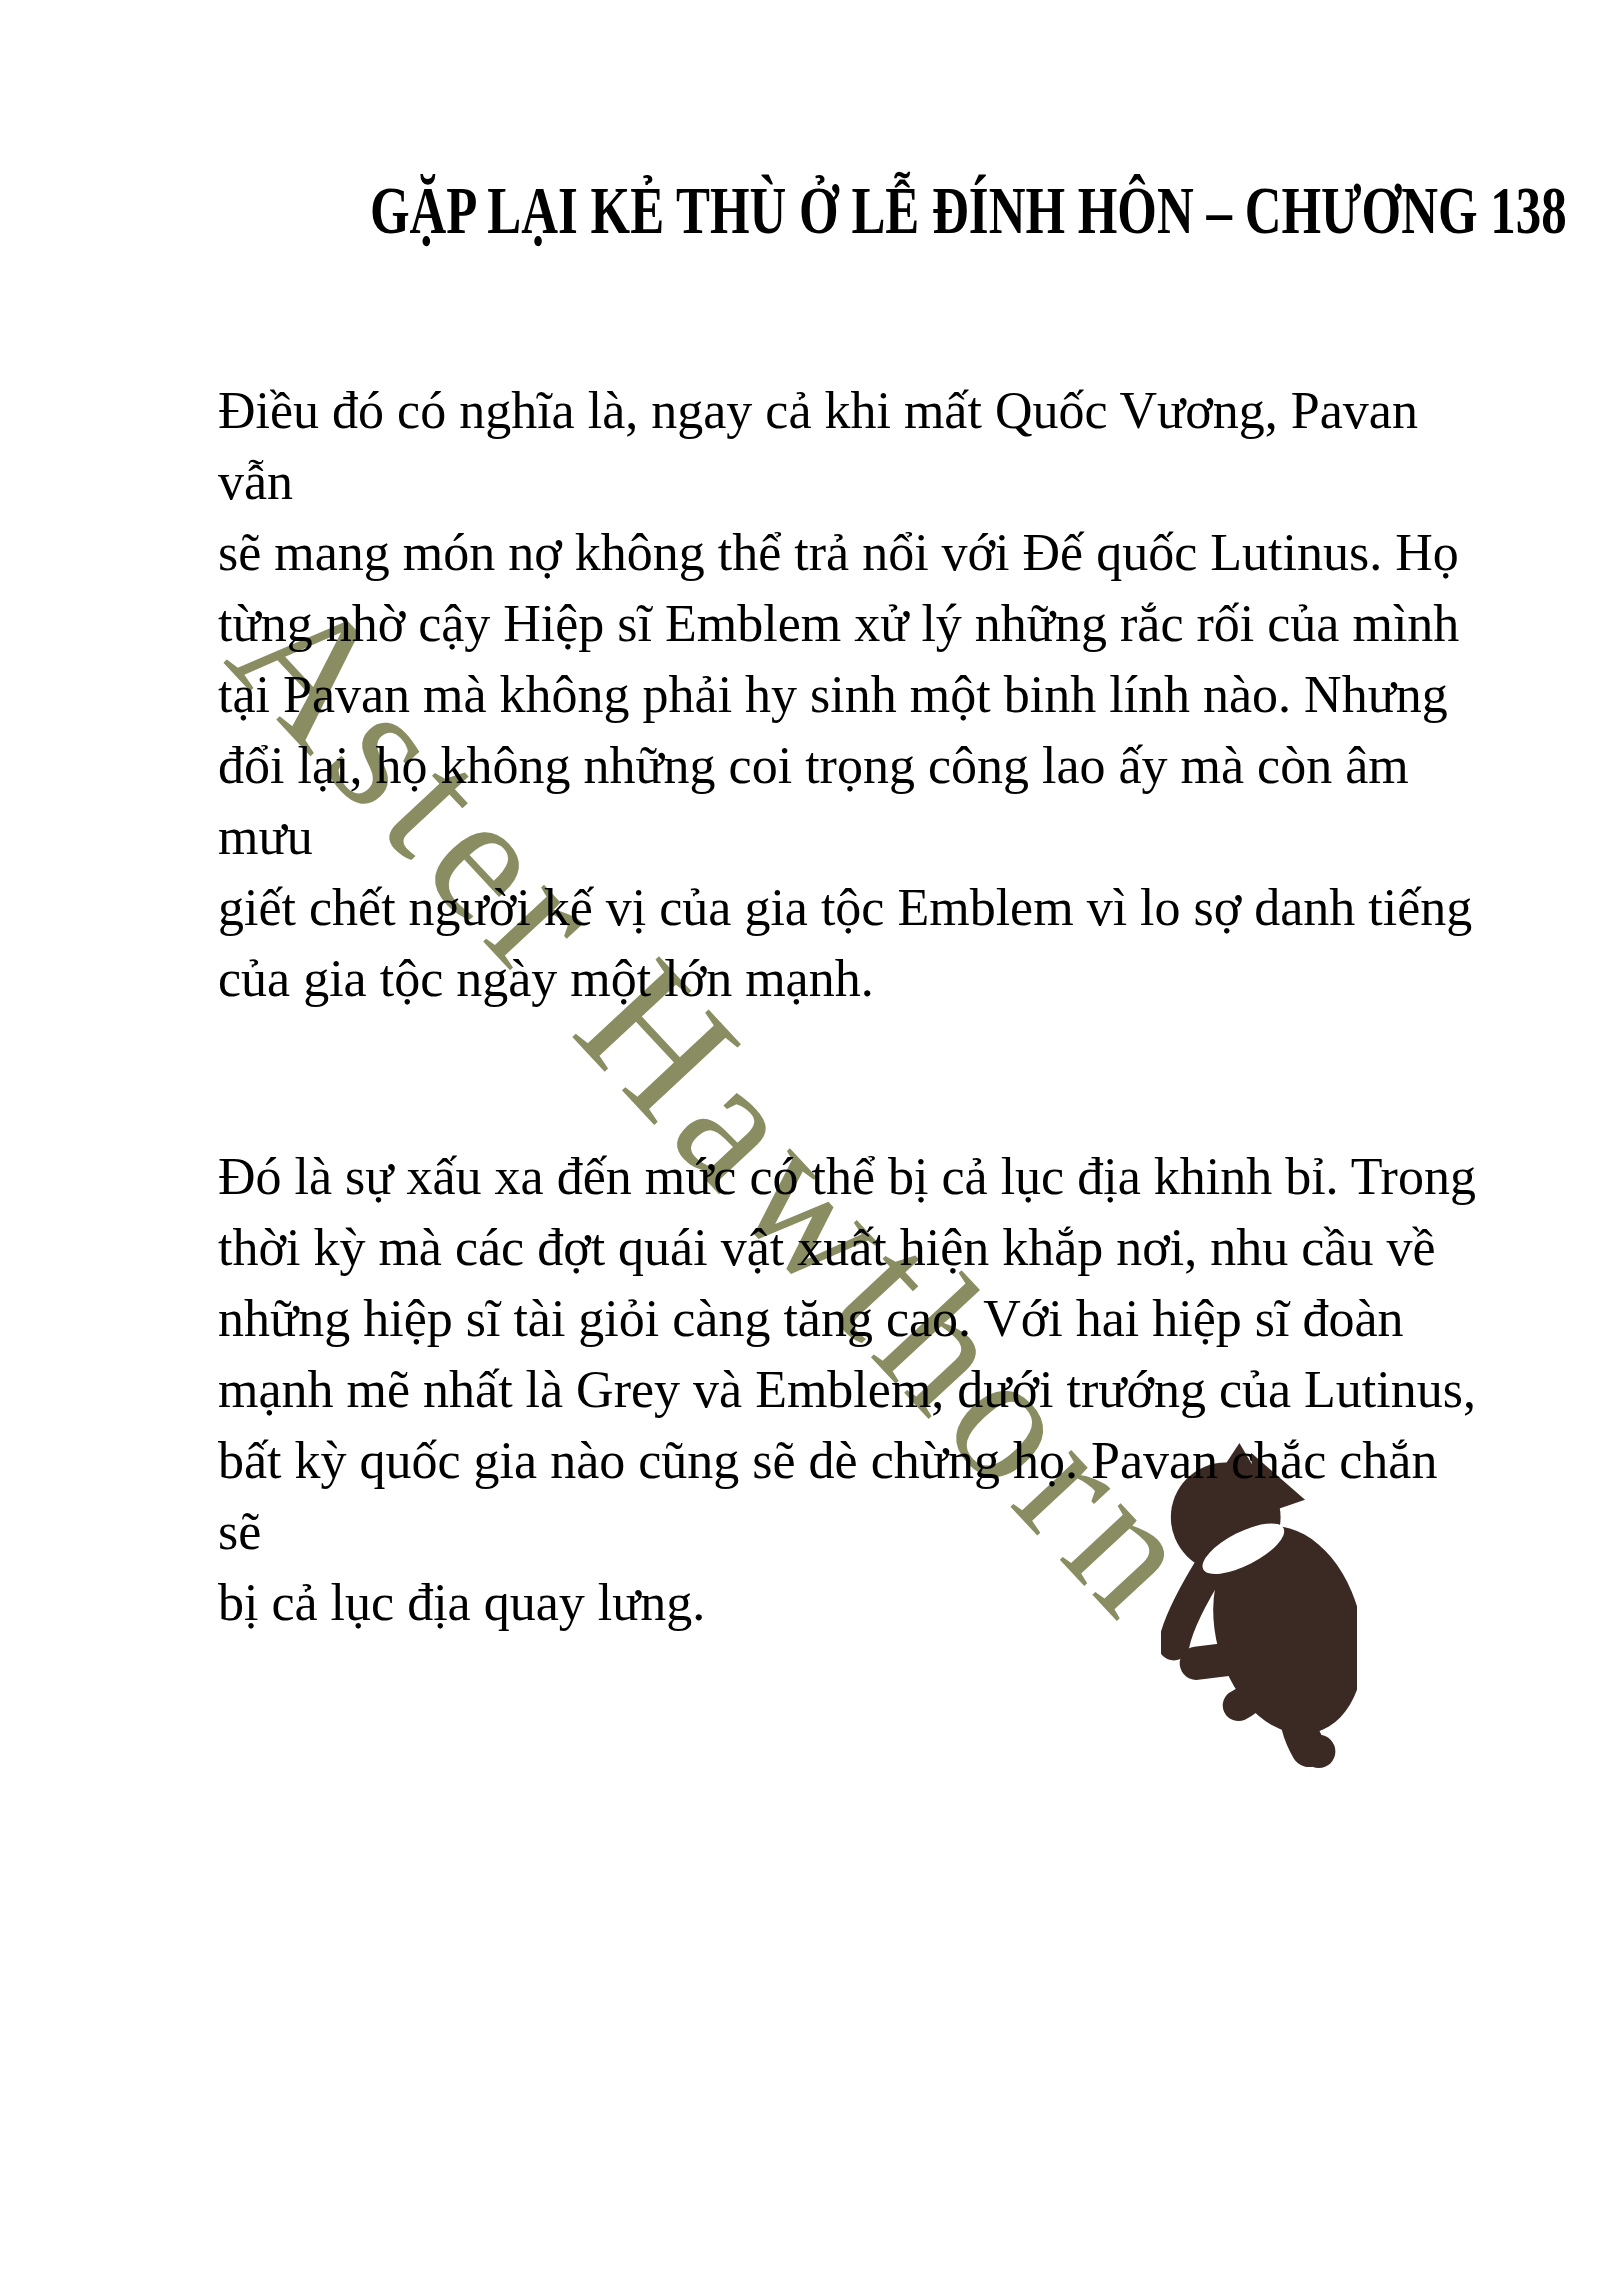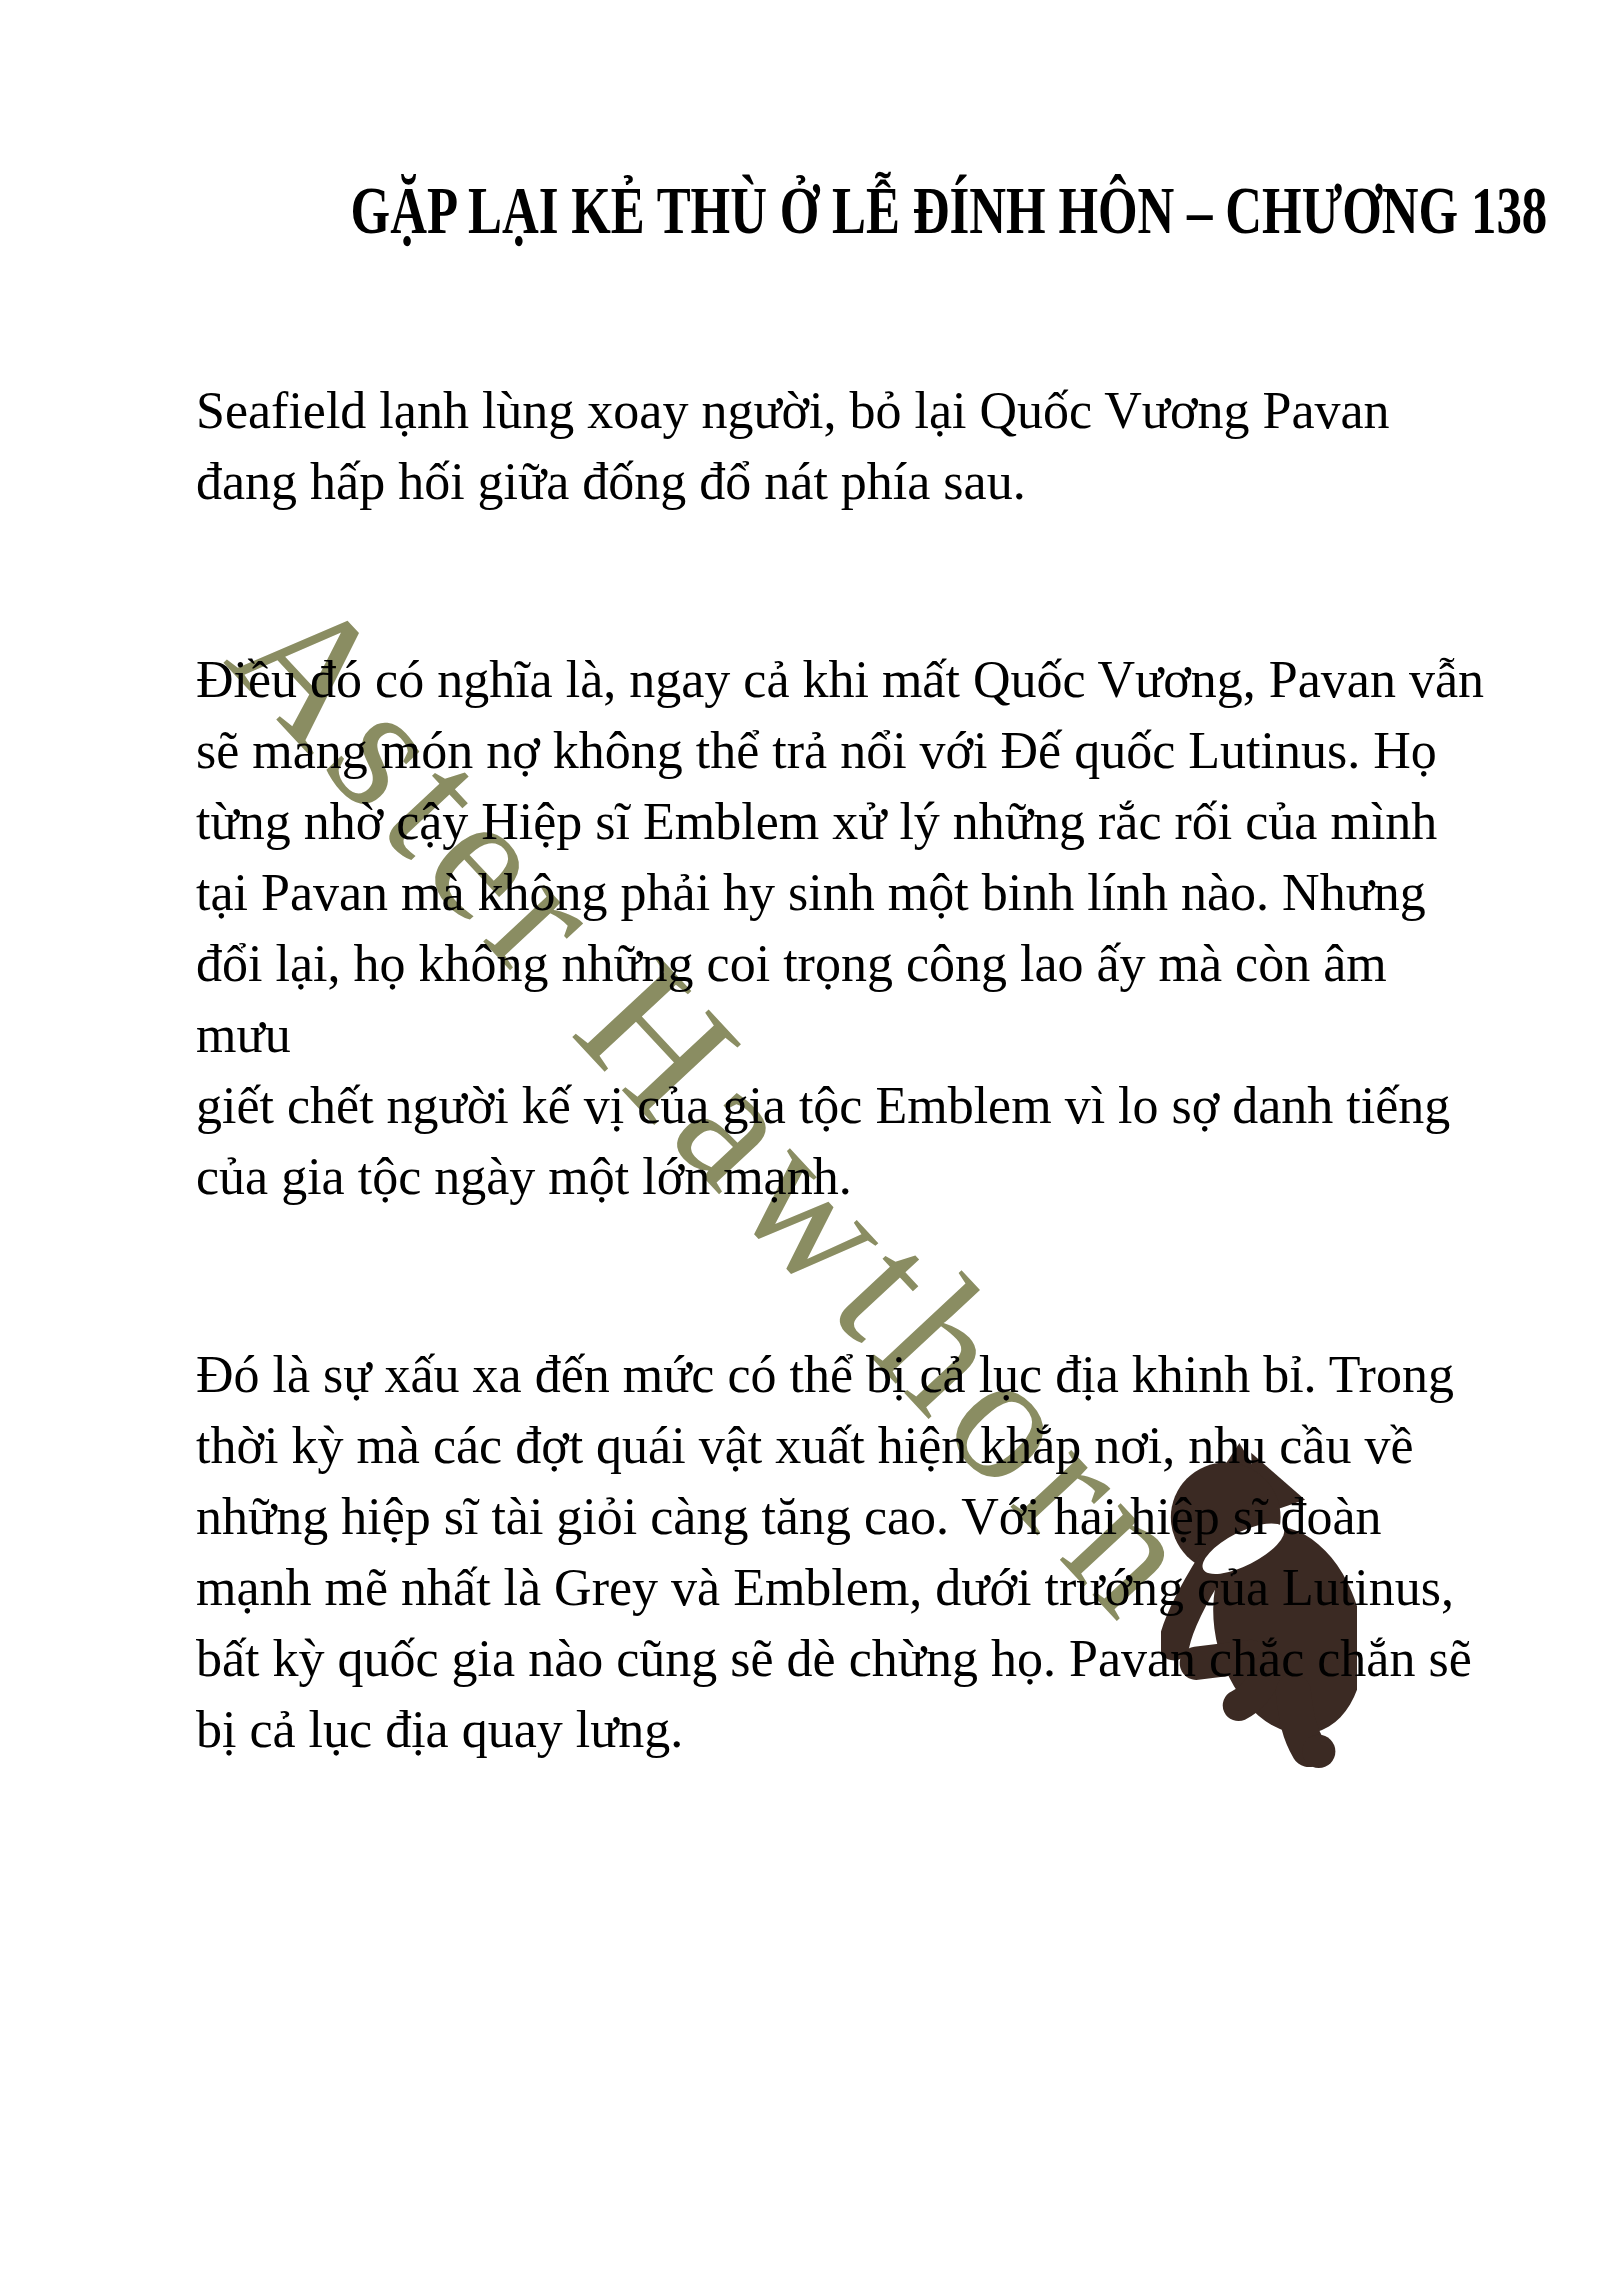--- a/index.html
+++ b/index.html
@@ -9,20 +9,21 @@
     height: 2293px;
     background: #ffffff;
     overflow: hidden;
     font-family: "Liberation Serif", "DejaVu Serif", serif;
     color: #000000;
   }
   .content {
     position: relative;
     z-index: 3;
     padding: 172px 137px 0 196px;
+    margin-left: 22px;
   }
   .doc-title {
     margin: 0 0 127px 0;
     font-size: 67px;
     font-weight: bold;
     line-height: 76px;
     text-align: center;
     white-space: nowrap;
     transform: scaleX(0.76);
     transform-origin: 50% 0;
@@ -87,22 +88,20 @@
     <path d="M135,258 C138,285 141,300 151,317" fill="none" stroke="#3B2A23" stroke-width="36" stroke-linecap="round"></path>
 
     <circle cx="161" cy="319" r="17" fill="#3B2A23"></circle>
 
     <ellipse cx="84" cy="112" rx="46" ry="17" transform="rotate(-27 84 112)" fill="#ffffff"></ellipse>
   </svg>
 
   <div class="content">
     <h1 class="doc-title">GẶP LẠI KẺ THÙ Ở LỄ ĐÍNH HÔN – CHƯƠNG 138</h1>
 
-    <p class="para">Seafield lạnh lùng xoay người, bỏ lại Quốc Vương Pavan
-đang hấp hối giữa đống đổ nát phía sau.</p>
 
 
     <p class="para">Điều đó có nghĩa là, ngay cả khi mất Quốc Vương, Pavan vẫn
 sẽ mang món nợ không thể trả nổi với Đế quốc Lutinus. Họ
 từng nhờ cậy Hiệp sĩ Emblem xử lý những rắc rối của mình
 tại Pavan mà không phải hy sinh một binh lính nào. Nhưng
 đổi lại, họ không những coi trọng công lao ấy mà còn âm mưu
 giết chết người kế vị của gia tộc Emblem vì lo sợ danh tiếng
 của gia tộc ngày một lớn mạnh.</p>
 

